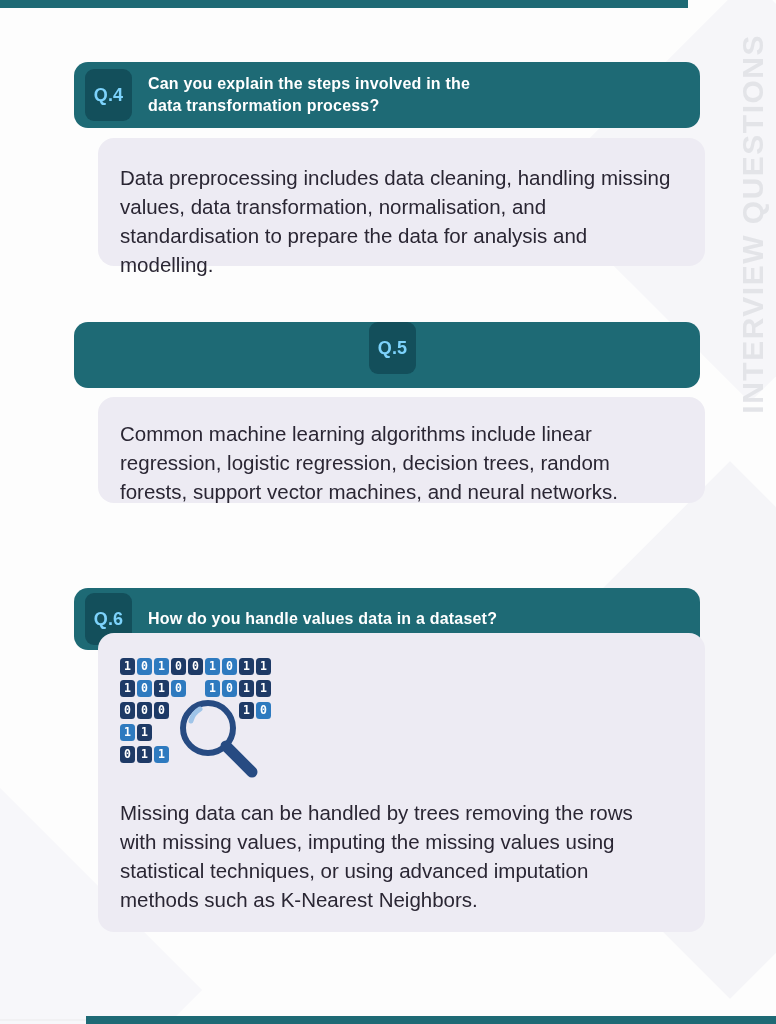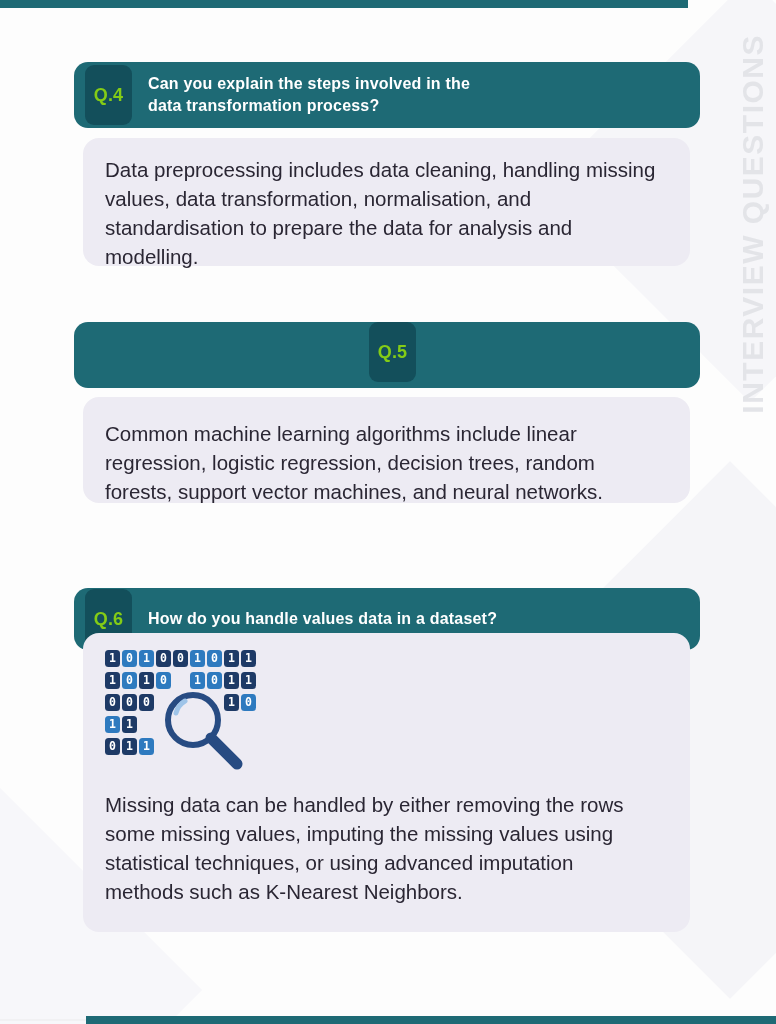--- a/index.html
+++ b/index.html
@@ -29,38 +29,38 @@
 
   
   .qheader{
     position:absolute;left:74px;width:626px;background:#1e6a75;
     border-radius:14px;display:flex;align-items:center;
   }
   .qh1{top:62px;height:66px;}
   .qh2{top:322px;height:66px;flex-direction:column;}
   .qh3{top:588px;height:62px;}
   .qbadge{
-    flex:0 0 auto;width:47px;height:60px;margin-left:11px;
+    flex:0 0 auto;width:47px;height:52px;margin-left:11px;
     background:#134f5b;border-radius:9px;
     display:flex;align-items:center;justify-content:center;
-    color:#84cc16;font-weight:bold;font-size:18px;letter-spacing:0.2px;
+    color:#7dd3fc;font-weight:bold;font-size:18px;letter-spacing:0.2px;
   }
   .qtitle{
     margin-left:16px;color:#ffffff;font-weight:bold;
     font-size:16px;line-height:22px;letter-spacing:0.2px;
     max-width:520px;
   }
   .qline:empty{display:none;}
 
   
   .acard{
-    position:absolute;left:83px;width:607px;background:#edebf3;
+    position:absolute;left:98px;width:607px;background:#edebf3;
     border-radius:16px;box-sizing:border-box;
     color:#2a2633;font-size:20.5px;line-height:29px;
-    padding:17px 28px 17px 22px;
+    padding:25px 28px 17px 22px;
   }
   .ac1{top:138px;height:128px;}
   .ac2{top:397px;height:106px;padding-top:22px;}
   .ac3{top:633px;height:299px;}
   .atext{max-width:552px;}
 
   
   .illus{position:relative;width:270px;height:128px;margin:0 0 12px 0;}
   .brow{display:flex;gap:2px;margin-bottom:5px;}
   .btile{
@@ -154,14 +154,14 @@
           <span class="btile bdark">1</span>
           <span class="btile bblue">1</span>
         </div>
       </div>
     <svg class="mag" width="110" height="92" viewBox="0 0 110 92">
       <circle cx="36" cy="36" r="25" fill="#edebf3" stroke="#274b82" stroke-width="6"></circle>
       <path d="M 19 29 A 19 19 0 0 1 28 17" fill="none" stroke="#9fc4e8" stroke-width="5" stroke-linecap="round"></path>
       <line x1="54" y1="54" x2="80" y2="80" stroke="#274b82" stroke-width="11" stroke-linecap="round"></line>
     </svg>
   </div>
-  <div class="atext">Missing data can be handled by either removing the rows some missing values, imputing the missing values using statistical techniques, or using advanced imputation methods such as K-Nearest Neighbors.</div>
+  <div class="atext">Missing data can be handled by trees removing the rows with missing values, imputing the missing values using statistical techniques, or using advanced imputation methods such as K-Nearest Neighbors.</div>
 </div>
 
 </body></html>

